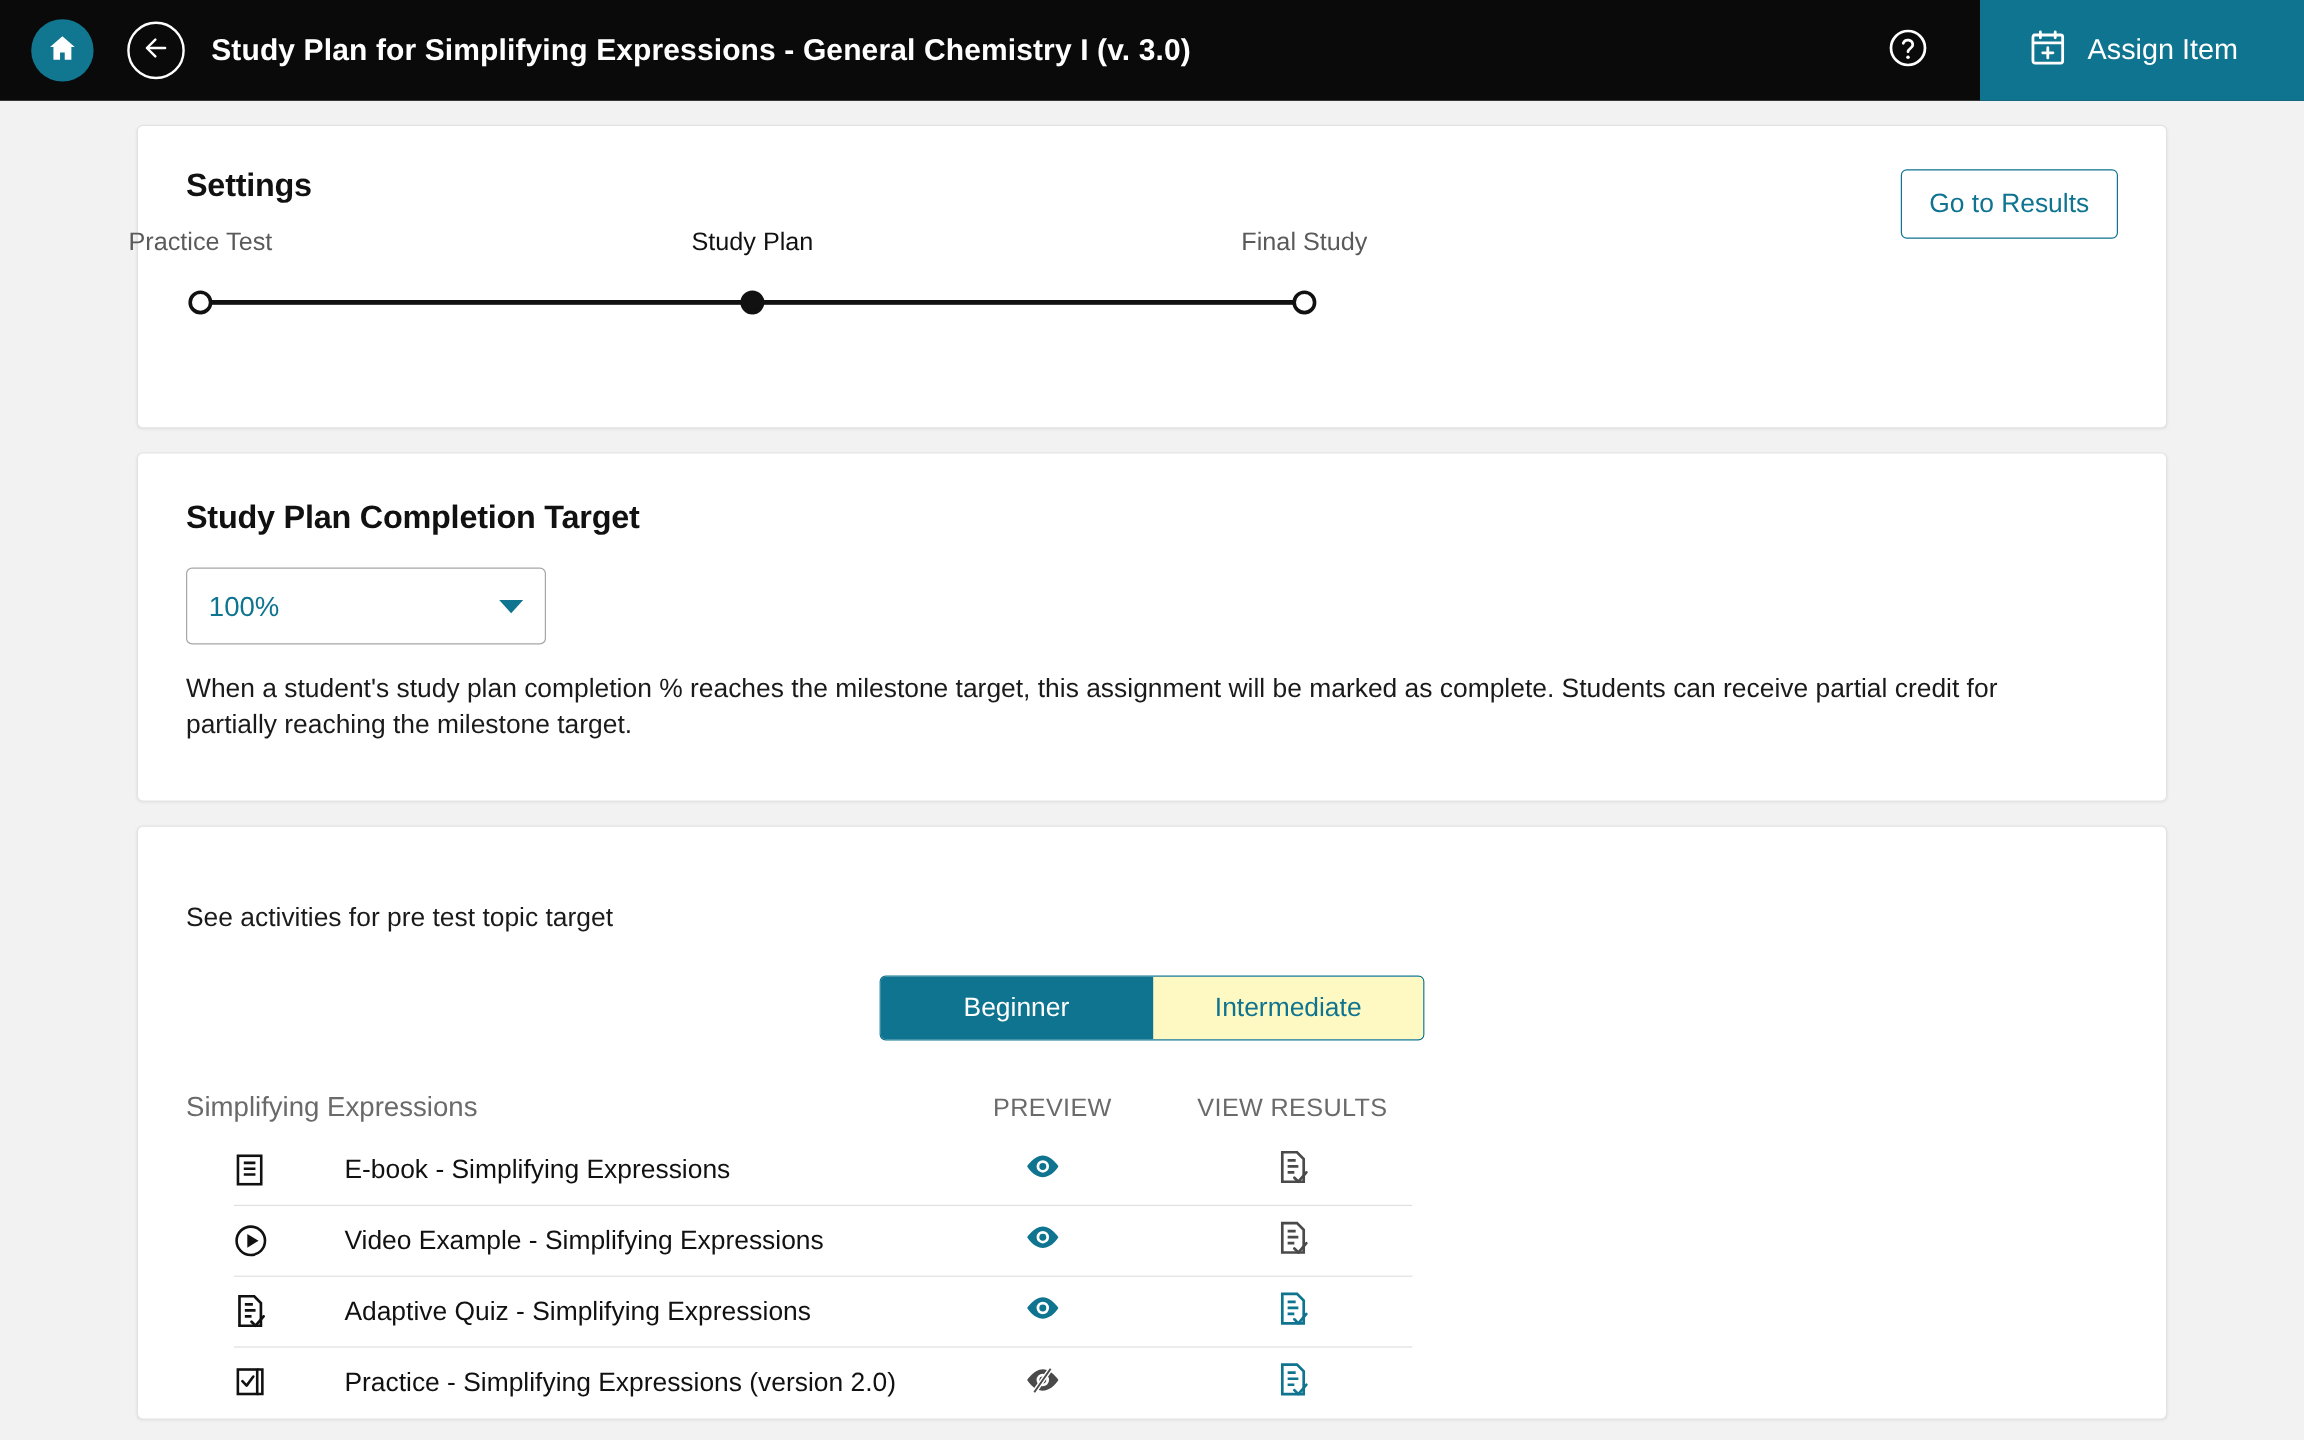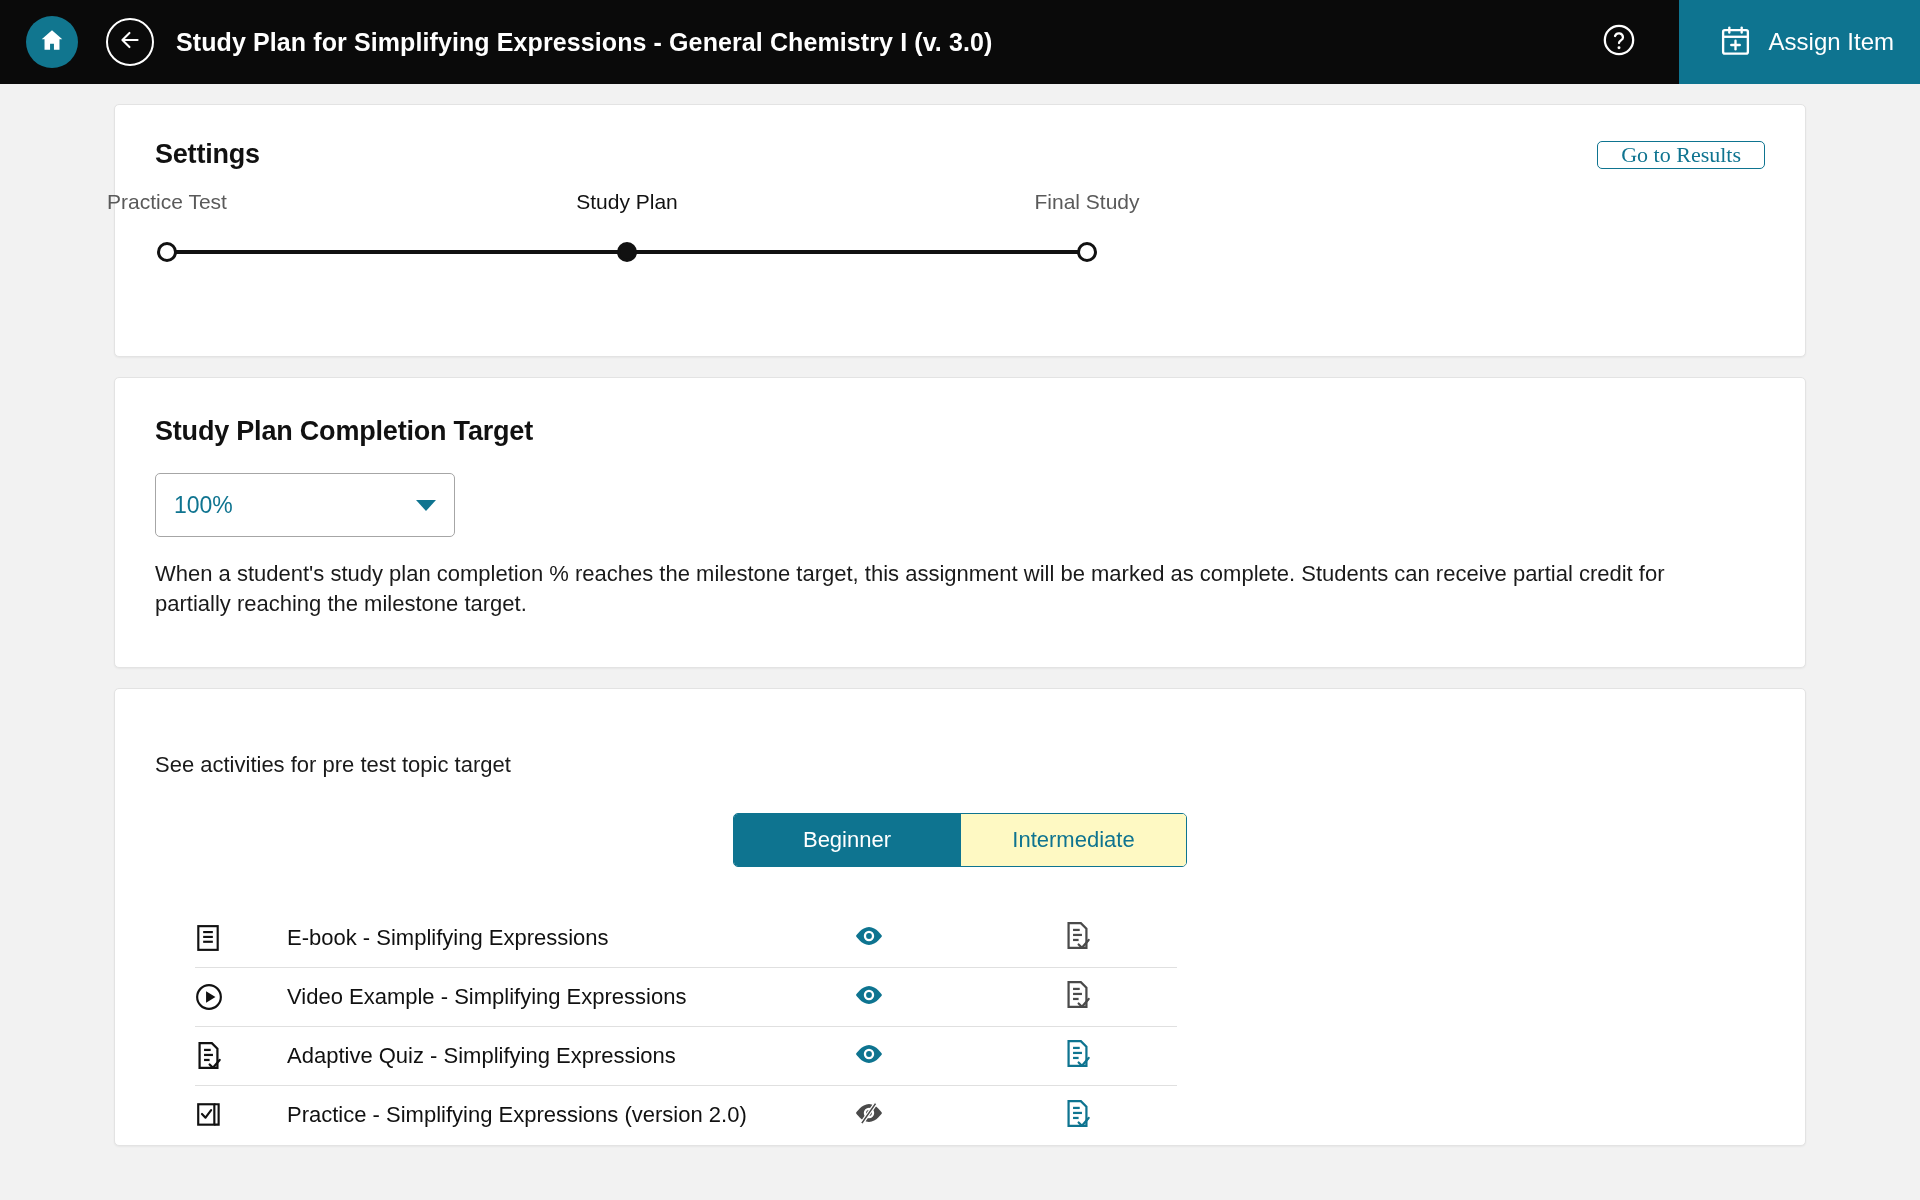--- a/index.html
+++ b/index.html
@@ -45,21 +45,21 @@
   }
   .help-btn {
     width: 36px; height: 36px;
     margin-right: 42px;
     display: flex; align-items: center; justify-content: center;
   }
   .assign-btn {
     height: 100%;
     background: #0e7490;
     display: flex; align-items: center;
-    padding: 0 26px 0 40px;
+    padding: 0 55px 0 40px;
     gap: 17px;
   }
   .assign-btn .label {
     color: #ffffff; font-size: 24px; font-weight: 400;
     white-space: nowrap;
   }
 
   
   .page { padding: 0 0 0 0; }
   .card {
@@ -107,22 +107,22 @@
   .ms-node.filled { background: #111; }
 
   .results-btn {
     position: absolute;
     right: 40px; top: 36px;
     border: 1.5px solid #0e7490;
     color: #0f7490;
     background: #ffffff;
     border-radius: 5px;
     font-size: 22px;
-    padding: 0 23px;
-    font-family: Liberation Serif, serif;
+    padding: 15px 23px;
+    font-family: Liberation Sans, sans-serif;
     cursor: pointer;
     white-space: nowrap;
   }
 
   
   .target-card { padding: 38px 40px 48px 40px; }
   .select-box {
     margin-top: 26px;
     width: 300px; height: 64px;
     border: 1px solid #a6a6a6;
@@ -300,20 +300,25 @@
     <div class="activities-sub">See activities for pre test topic target</div>
 
     <div class="toggle-wrap">
       <div class="toggle">
         <div class="toggle-opt selected">Beginner</div>
         <div class="toggle-opt">Intermediate</div>
       </div>
     </div>
 
     <div class="act-table">
+      <div class="act-head">
+        <div class="th-topic">Simplifying Expressions</div>
+        <div class="th-col">PREVIEW</div>
+        <div class="th-col">VIEW RESULTS</div>
+      </div>
 
       <div class="act-rows">
 
         <div class="act-row">
           <div class="act-icon">
             <svg width="26" height="28" viewBox="0 0 24 26" fill="none" stroke="#111" stroke-width="2">
               <rect x="3" y="2" width="18" height="22"></rect>
               <line x1="7.5" y1="7.5" x2="16.5" y2="7.5"></line>
               <line x1="7.5" y1="12" x2="16.5" y2="12"></line>
               <line x1="7.5" y1="16.5" x2="16.5" y2="16.5"></line>

